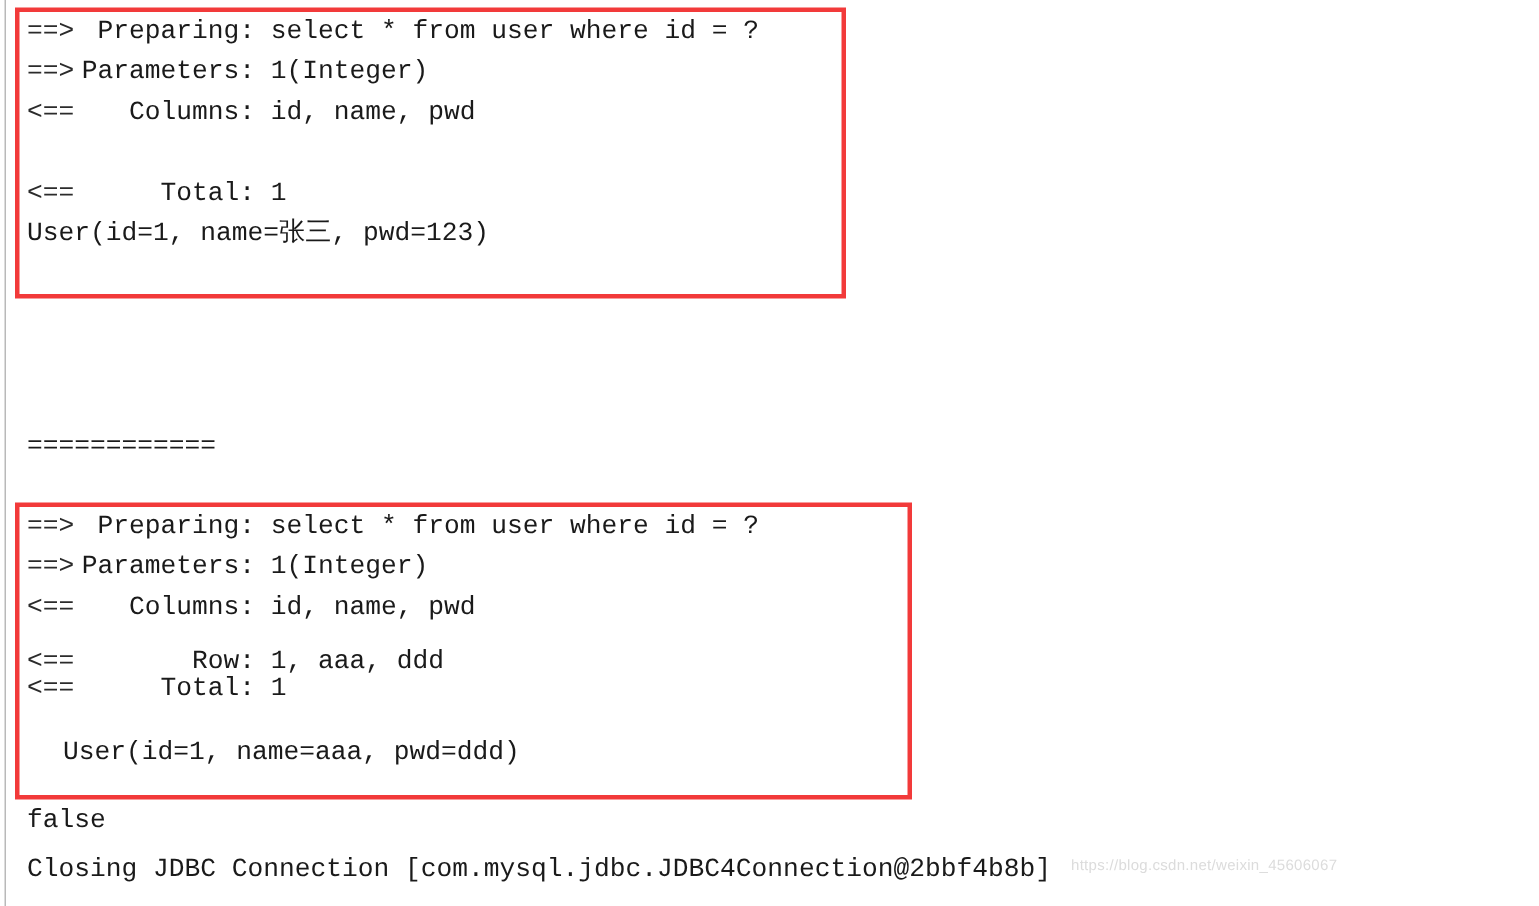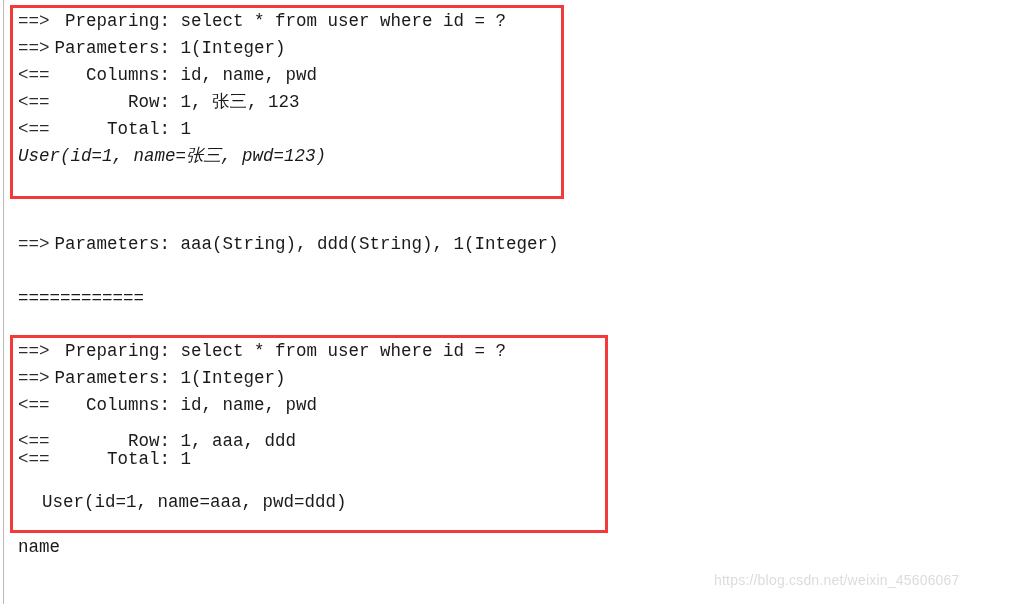--- a/index.html
+++ b/index.html
@@ -86,45 +86,44 @@
     width: 598px;
     height: 198px;
   }
 
   
   .watermark {
     position: absolute;
     left: 714px;
     top: 572px;
     font-family: "Liberation Sans", "DejaVu Sans", sans-serif;
-    font-size: 14px;
+    font-size: 10px;
     color: #dcdcdc;
     white-space: nowrap;
     letter-spacing: 0.2px;
   }
 </style>
 </head>
 <body>
 
 <div class="gutter-line"></div>
 
 <div class="console" id="console-surface">
     <div class="log-line" style="top: 8px;"><span class="arrow">==&gt;</span><span class="label">Preparing:</span> <span class="value">select * from user where id = ?</span></div>
     <div class="log-line" style="top: 35px;"><span class="arrow">==&gt;</span><span class="label">Parameters:</span> <span class="value">1(Integer)</span></div>
     <div class="log-line" style="top: 62px;"><span class="arrow">&lt;==</span><span class="label">Columns:</span> <span class="value">id, name, pwd</span></div>
-    <div class="log-line" style="top: 89px;"><span class="arrow">&lt;==</span><span class="label">Row:</span> <span class="value">1, 张三, 123</span></div>
     <div class="log-line" style="top: 116px;"><span class="arrow">&lt;==</span><span class="label">Total:</span> <span class="value">1</span></div>
-    <div class="log-line" style="top: 143px; font-style: italic;"><span class="plain">User(id=1, name=张三, pwd=123)</span></div>
-    <div class="log-line" style="top: 231px;"><span class="arrow">==&gt;</span><span class="label">Parameters:</span> <span class="value">aaa(String), ddd(String), 1(Integer)</span></div>
+    <div class="log-line" style="top: 143px;"><span class="plain">User(id=1, name=张三, pwd=123)</span></div>
     <div class="log-line" style="top: 285px;"><span class="plain">============</span></div>
     <div class="log-line" style="top: 338px;"><span class="arrow">==&gt;</span><span class="label">Preparing:</span> <span class="value">select * from user where id = ?</span></div>
     <div class="log-line" style="top: 365px;"><span class="arrow">==&gt;</span><span class="label">Parameters:</span> <span class="value">1(Integer)</span></div>
     <div class="log-line" style="top: 392px;"><span class="arrow">&lt;==</span><span class="label">Columns:</span> <span class="value">id, name, pwd</span></div>
     <div class="log-line" style="top: 428px;"><span class="arrow">&lt;==</span><span class="label">Row:</span> <span class="value">1, aaa, ddd</span></div>
     <div class="log-line" style="top: 446px;"><span class="arrow">&lt;==</span><span class="label">Total:</span> <span class="value">1</span></div>
     <div class="log-line" style="top: 489px; margin-left: 24px;"><span class="plain">User(id=1, name=aaa, pwd=ddd)</span></div>
-    <div class="log-line" style="top: 534px;"><span class="plain">name</span></div>
+    <div class="log-line" style="top: 534px;"><span class="plain">false</span></div>
+    <div class="log-line" style="top: 567px;"><span class="plain">Closing JDBC Connection [com.mysql.jdbc.JDBC4Connection@2bbf4b8b]</span></div>
   </div>
 
 <div class="redbox" id="redbox-1" style="border-color: rgb(242, 58, 58);"></div>
 <div class="redbox" id="redbox-2" style="border-color: rgb(242, 58, 58);"></div>
 
 <div class="watermark" style="color: rgb(220, 220, 220);">https://blog.csdn.net/weixin_45606067</div>
 
 </body></html>

